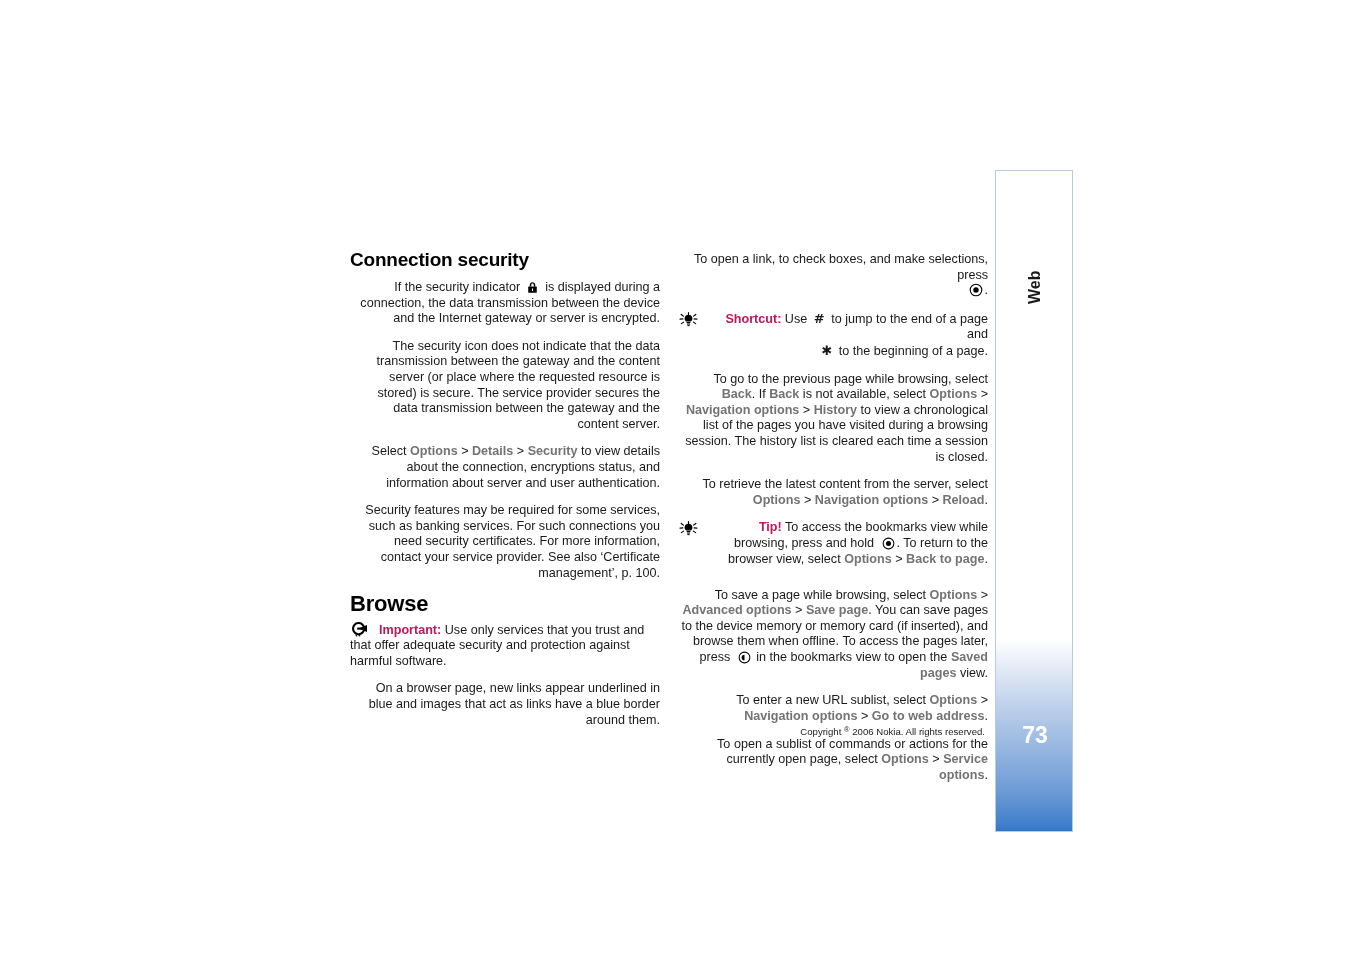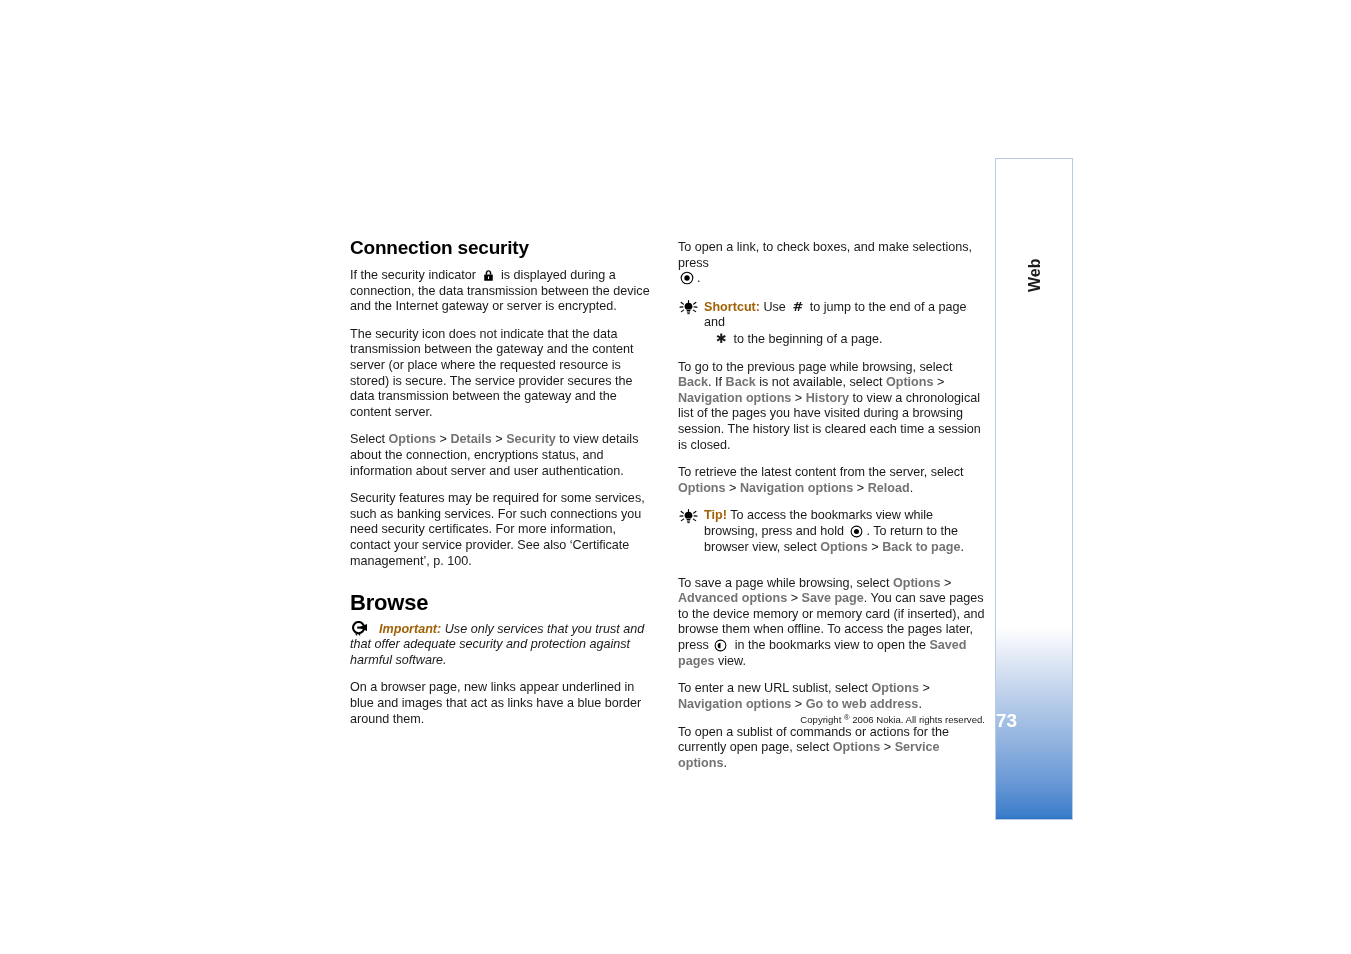--- a/index.html
+++ b/index.html
@@ -11,21 +11,21 @@
     width: 1351px;
     height: 954px;
     position: relative;
     font-family: "Liberation Sans", sans-serif;
     color: #000000;
     overflow: hidden;
   }
 
   .page {
     position: absolute;
-    left: 0; top: 0;
+    left: 0; top: 12px;
     width: 1351px;
     height: 722px;
   }
 
   
   .col {
     position: absolute;
     top: 240px;
     width: 310px;
     font-size: 12.6px;
@@ -37,56 +37,55 @@
 
   h2.section-title {
     font-size: 19px;
     font-weight: bold;
     letter-spacing: -0.2px;
     margin: 0 0 12px 0;
     color: #000;
   }
   h2.section-title.second {
     font-size: 22px;
-    margin: 26px 0 10px 0;
+    margin: 15px 0 10px 0;
   }
 
   p.para {
     margin: 0 0 12px 0;
-    text-align: left;
+    text-align: right;
   }
   p.para:last-child { margin-bottom: 0; }
 
   .lnk {
     color: #737373;
     font-weight: bold;
   }
   .gt { color: #1a1a1a; font-weight: normal; }
-  b.strong { font-weight: bold; color: #a16207; }
+  b.strong { font-weight: bold; color: #be185d; }
 
   
   .callout {
     position: relative;
     padding-left: 26px;
     margin: 0 0 12px 0;
   }
   .callout .glyph {
     position: absolute;
     left: 0;
     top: 1px;
     width: 22px;
     height: 15px;
     display: inline-block;
   }
   .callout.hang p.l2 { padding-left: 9px; }
 
   .important {
     position: relative;
     margin: 0 0 12px 0;
-    font-style: italic;
   }
   .important .glyph {
     display: inline-block;
     vertical-align: -3px;
     width: 26px;
     height: 15px;
     margin-right: 3px;
   }
 
   
@@ -139,22 +138,22 @@
     transform: rotate(180deg);
     transform-origin: center;
     height: 60px;
     line-height: 78px;
   }
   .side-tab .page-num {
     position: absolute;
     left: 0;
     top: 551px;
     width: 78px;
-    text-align: left;
-    font-size: 19px;
+    text-align: center;
+    font-size: 23px;
     font-weight: bold;
     color: #ffffff;
   }
 
   
   .footer {
     position: absolute;
     left: 678px;
     top: 713px;
     width: 307px;

